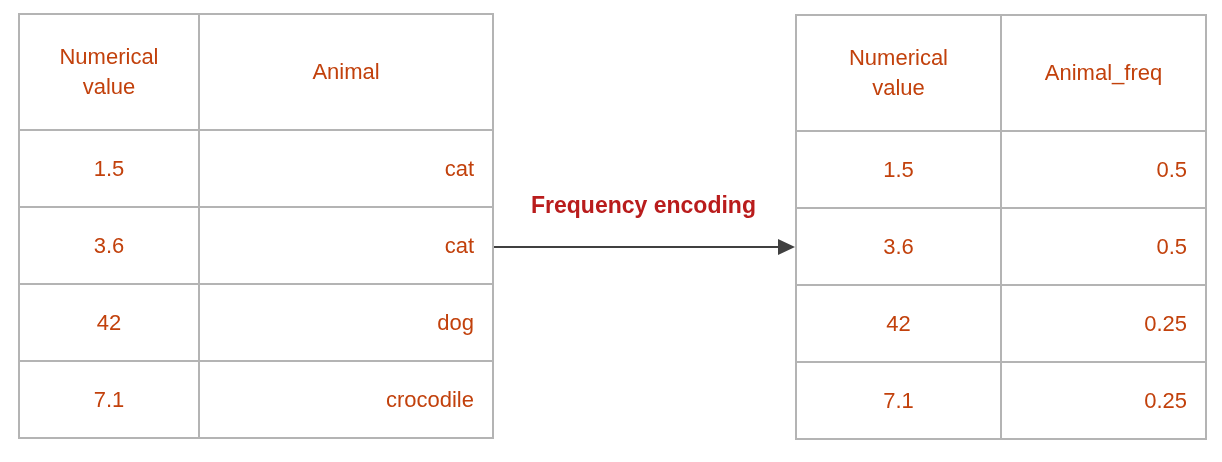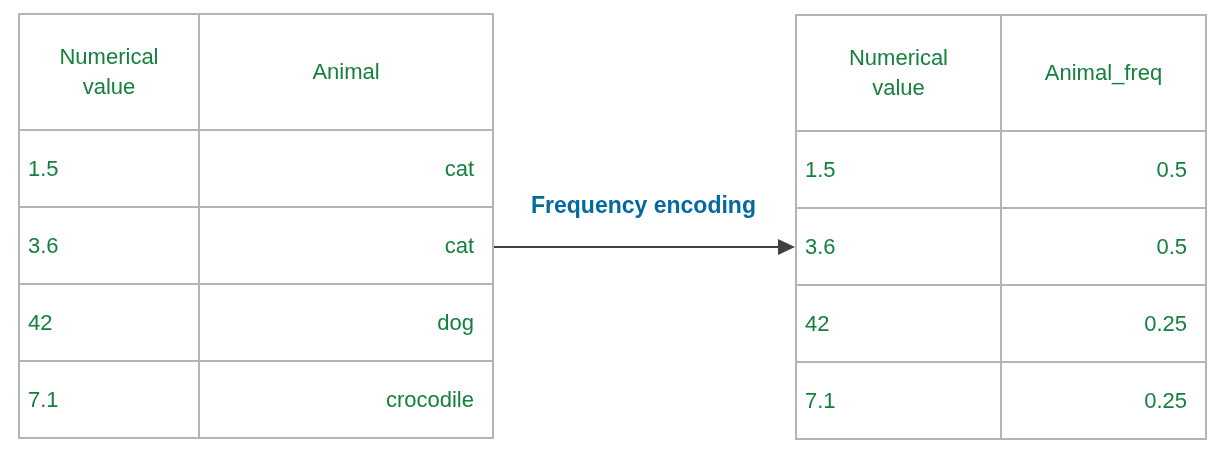--- a/index.html
+++ b/index.html
@@ -12,58 +12,58 @@
     position: relative;
     width: 1222px;
     height: 462px;
     background: #ffffff;
     overflow: hidden;
   }
   table.tbl {
     position: absolute;
     border-collapse: collapse;
     table-layout: fixed;
-    color: #15803d;
+    color: #c2410c;
     font-size: 22px;
   }
   table.tbl th, table.tbl td {
     border: 2px solid #b4b4b4;
     vertical-align: middle;
     font-weight: normal;
     box-sizing: border-box;
   }
   table.tbl th {
     height: 116px;
     text-align: center;
     padding: 0 24px;
     line-height: 1.35;
   }
   table.tbl td {
     height: 77px;
   }
   td.num {
-    text-align: left;
+    text-align: center;
     padding: 0 8px;
   }
   td.txt {
     text-align: right;
     padding: 0 18px;
   }
   .tbl-left  { left: 18px;  top: 13px; }
   .tbl-right { left: 795px; top: 14px; }
 
   .arrow-label {
     position: absolute;
     left: 492px;
     top: 192px;
     width: 303px;
     text-align: center;
     font-size: 23px;
     font-weight: bold;
-    color: #0369a1;
+    color: #b91c1c;
     white-space: nowrap;
   }
   .arrow-line {
     position: absolute;
     left: 494px;
     top: 246px;
     width: 286px;
     height: 2px;
     background: #404040;
   }

